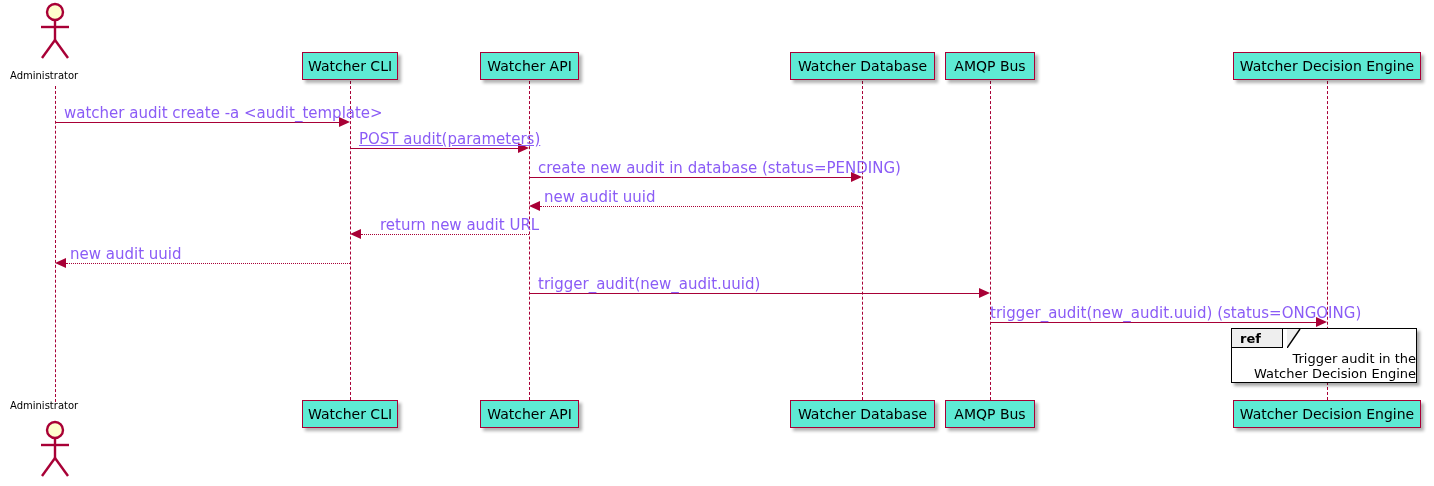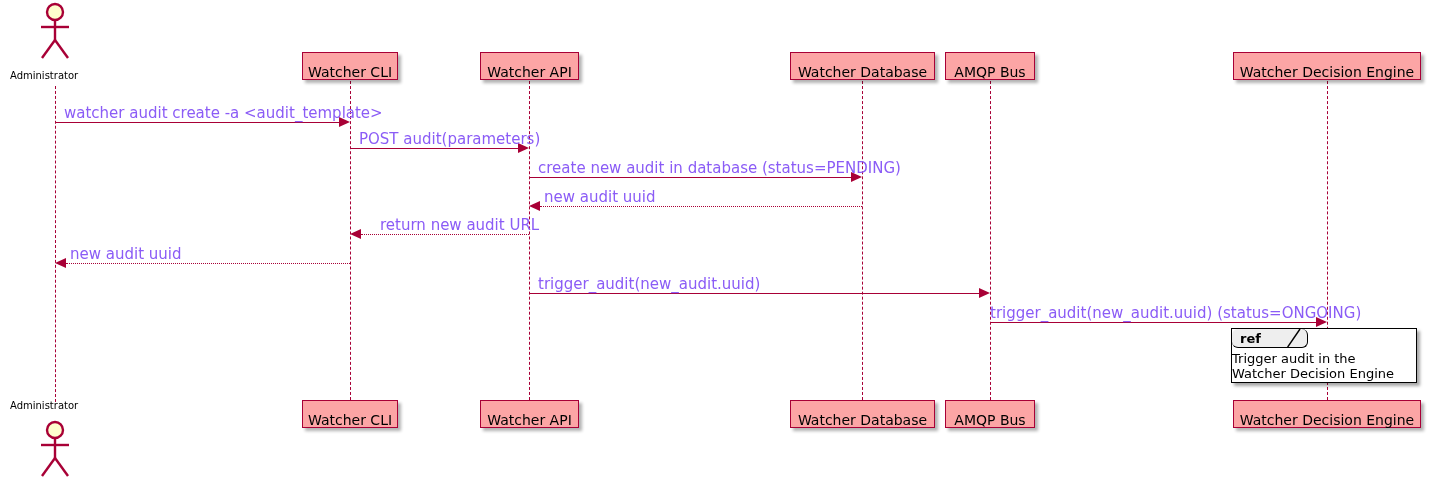--- a/index.html
+++ b/index.html
@@ -15,30 +15,31 @@
     width: 1434px;
     height: 486px;
     background: #FFFFFF;
     overflow: hidden;
   }
 
   
   .participant {
     position: absolute;
     box-sizing: border-box;
-    background: #fca5a5;
+    background: #5eead4;
     border: 1.5px solid #A80036;
     color: #000000;
     font-size: 14px;
     line-height: 1;
     display: flex;
+    align-items: center;
     justify-content: center;
     white-space: nowrap;
     box-shadow: 3px 3px 3px rgba(0,0,0,0.30);
-    padding: 12px 10px;
+    padding: 0 10px;
     height: 28px;
   }
 
   
   .lifeline {
     position: absolute;
     width: 0;
     border-left: 1.5px dashed #A80036;
   }
 
@@ -117,21 +118,21 @@
     font-size: 13px;
     font-weight: bold;
     color: #000000;
     line-height: 1;
   }
   .ref-body {
     position: absolute;
     left: 0;
     top: 22px;
     width: 100%;
-    text-align: left;
+    text-align: right;
     font-size: 13px;
     color: #000000;
     line-height: 15px;
   }
   .ref-body div { white-space: nowrap; }
 </style>
 </head>
 <body>
 
 <div id="canvas">
@@ -174,21 +175,21 @@
 
   <div class="msg" style="left:55px; top:122px; width:295px;">
     <div class="msg-line" style="width:284px;"></div>
     <div class="arrowhead right" style="left:284px;"></div>
     <div class="msg-label" style="left:9px; top:-16px;">watcher audit create -a &lt;audit_template&gt;</div>
   </div>
 
   <div class="msg" style="left:350px; top:148px; width:179px;">
     <div class="msg-line" style="width:168px;"></div>
     <div class="arrowhead right" style="left:168px;"></div>
-    <div class="msg-label" style="left:9px; top:-16px;">POST audit(parameters)</div>
+    <div class="msg-label" style="left:9px; top:-16px;text-decoration:underline;">POST audit(parameters)</div>
   </div>
 
   <div class="msg" style="left:529px; top:177px; width:333px;">
     <div class="msg-line" style="width:322px;"></div>
     <div class="arrowhead right" style="left:322px;"></div>
     <div class="msg-label" style="left:9px; top:-16px;">create new audit in database (status=PENDING)</div>
   </div>
 
   <div class="msg" style="left:529px; top:206px; width:333px;">
     <div class="msg-line dotted" style="left:11px; width:322px;"></div>
@@ -214,21 +215,21 @@
     <div class="msg-label" style="left:9px; top:-16px;">trigger_audit(new_audit.uuid)</div>
   </div>
 
   <div class="msg" style="left:990px; top:322px; width:337px;">
     <div class="msg-line" style="width:326px;"></div>
     <div class="arrowhead right" style="left:326px;"></div>
     <div class="msg-label" style="left:0; top:-16px;">trigger_audit(new_audit.uuid) (status=ONGOING)</div>
   </div>
 
   <div class="ref-box" style="left:1231px; top:328px; width:186px; height:55px;">
-    <div class="ref-tab" style="width:76px;border-radius:6px;">
+    <div class="ref-tab" style="width:51px;">
       <span class="ref-tab-label">ref</span>
     </div>
     <svg width="18" height="19" style="position:absolute; left:55px; top:0;">
       <path d="M0,0 L13,0 L0,19 Z" fill="#EEEEEE" stroke="none"></path>
       <path d="M13,0 L0,19" stroke="#000000" stroke-width="1.5" fill="none"></path>
     </svg>
     <div class="ref-body">
       <div>Trigger audit in the</div>
       <div>Watcher Decision Engine</div>
     </div>

